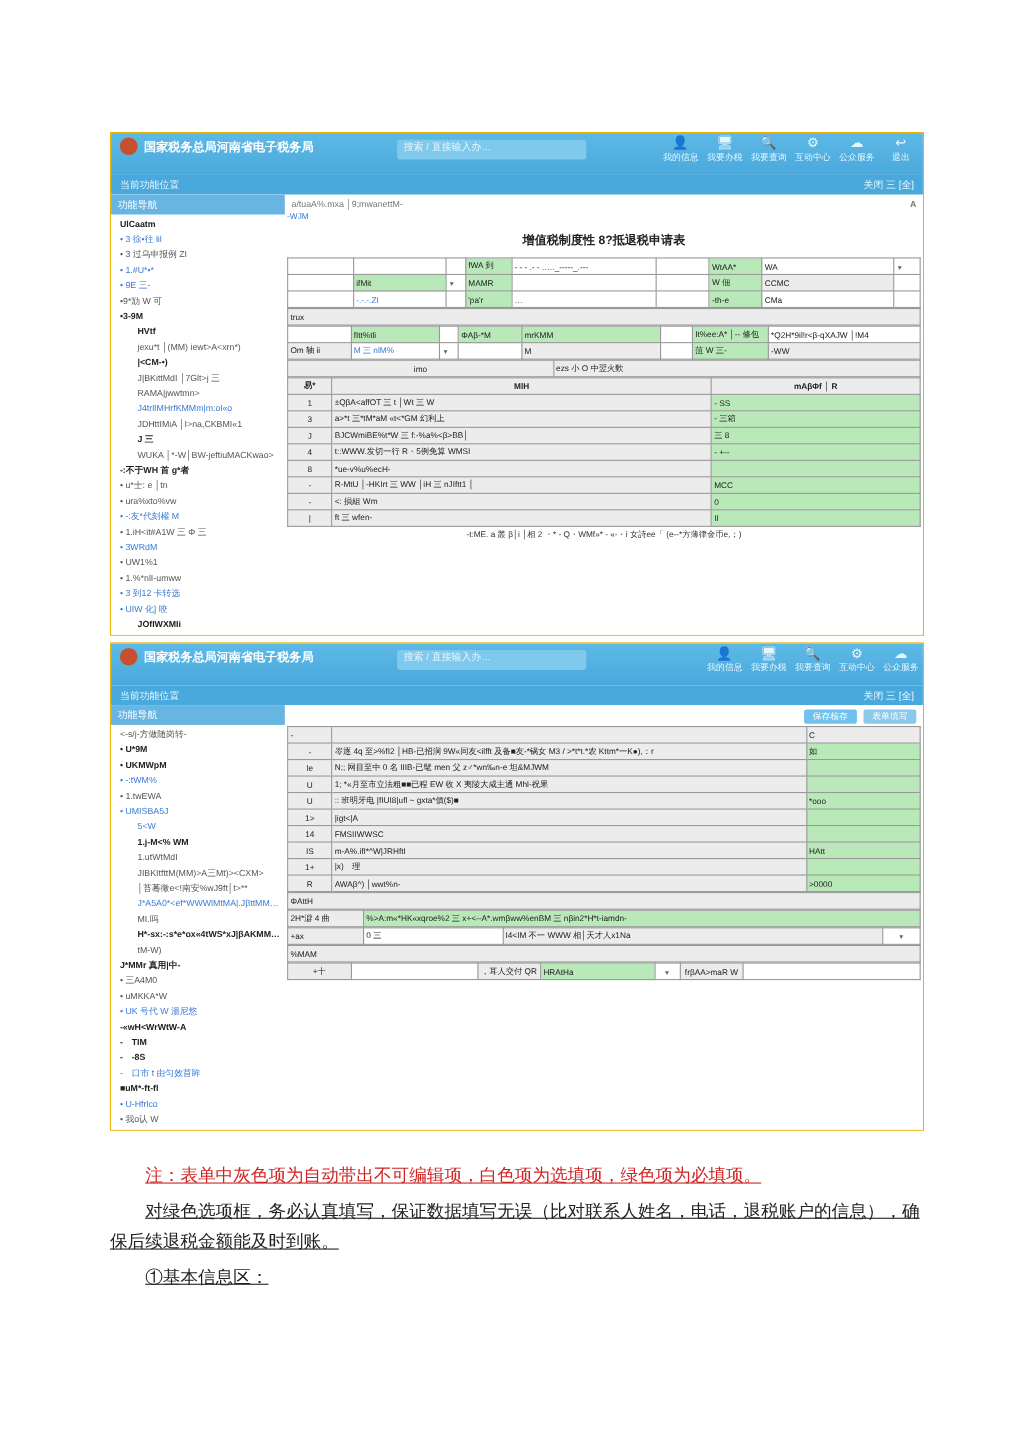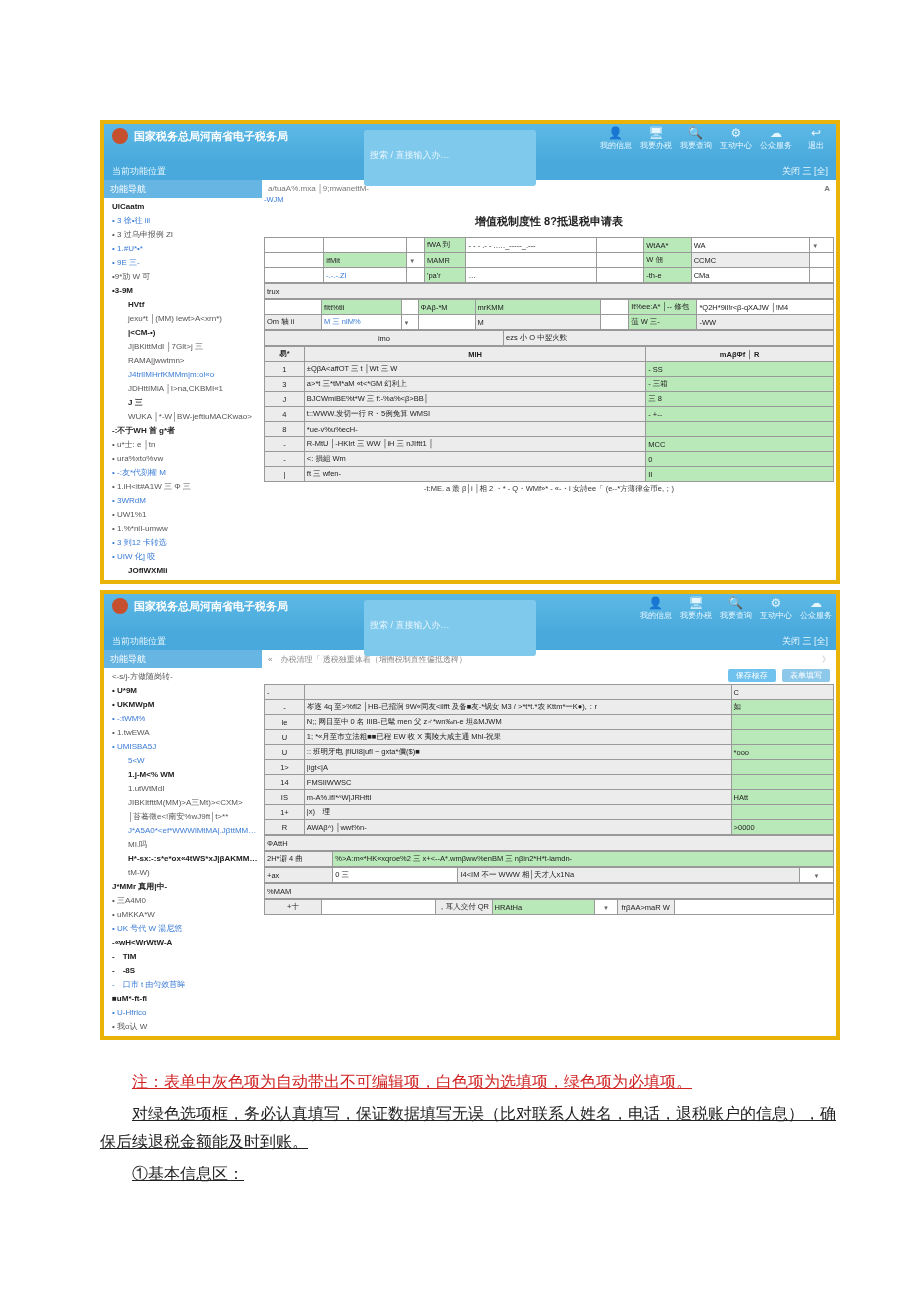--- a/index.html
+++ b/index.html
@@ -7,21 +7,21 @@
     background: #fff;
     font-family: "Microsoft YaHei", Arial, sans-serif;
     font-size: 12px;
     color: #222;
     width: 920px;
   }
   .page-wrap {
     padding: 120px 80px 200px 100px;
   }
   .app-window {
-    border: 4px solid #eab308;
+    border: 1px solid #eab308;
     margin-bottom: 6px;
     background: #fff;
   }
   .top-banner {
     background: linear-gradient(#5db9e6, #4aa9dc);
     color: #fff;
     position: relative;
     height: 38px;
   }
   .logo-row {
@@ -30,21 +30,21 @@
     padding: 4px 8px;
     font-size: 11px;
     font-weight: bold;
   }
   .logo-emblem {
     width: 16px; height: 16px; background:#c64f2d; border-radius:50%; margin-right:6px;
   }
   .search-slot {
     position:absolute; left:260px; top:6px; width:160px; height:18px;
     background:#7fc9ec; border-radius:3px; font-size:9px; color:#e6f6fe;
-    padding:19px 6px;
+    padding:0 6px;
   }
   .icon-bar {
     position:absolute; right:4px; top:2px; display:flex; gap:8px;
   }
   .icon-bar .icn {
     text-align:center; font-size:8px; color:#e6f6fe; width:32px;
   }
   .icon-bar .icn .g { font-size:12px; display:block; }
   .blue-strip {
     background:#4aa9dc; height:18px; color:#e6f6fe; font-size:9px;
@@ -349,24 +349,20 @@
             <li class="bold">-　TIM</li>
             <li class="bold">-　-8S</li>
             <li class="blue">-　口市 t 由匀效苜眸</li>
             <li class="bold">■uM*-ft-fl</li>
             <li class="blue">• U-Hfrlco</li>
             <li>• 我o认 W</li>
           </ul>
       </div>
 
       <div class="main-area">
-        <div class="crumb-bar" style="color:#888;">
-          <span>«　<span>办税清理「 透税独重体着（增圈税制直性偏抵透稗）</span></span>
-          <span style="color:#bbb;">》</span>
-        </div>
         <div class="toolbar-tags">
           <span class="tag-btn">保存核存</span>
           <span class="tag-btn" style="background:#8cc8ea;">表单填写</span>
         </div>
 
         <table class="form">
           <tbody>
               <tr>
             <td class="gray-cell" style="width:7%">-</td>
             <td class="gray-cell"></td>

